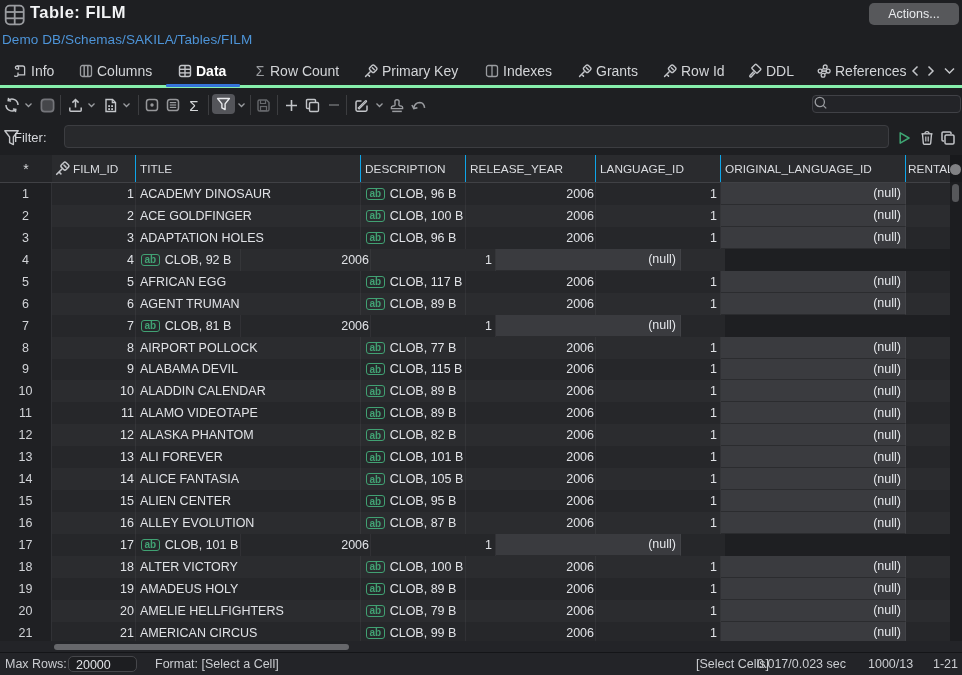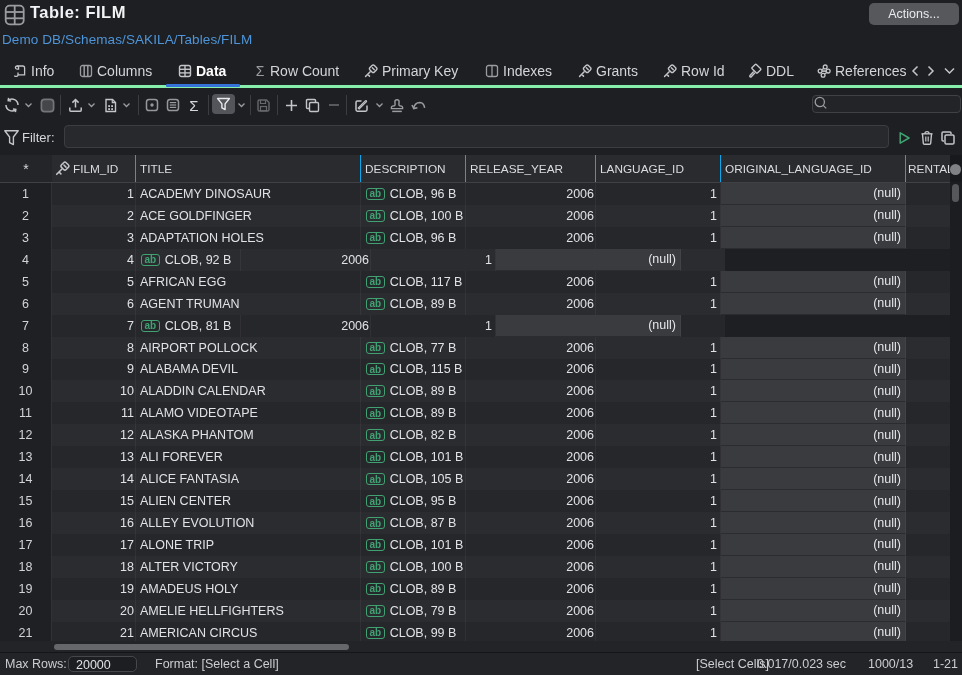--- a/index.html
+++ b/index.html
@@ -28,21 +28,21 @@
 #toolbar { position:absolute; left:0; top:88px; width:962px; height:34px; }
 .tb { position:absolute; top:0; height:34px; display:flex; align-items:center; }
 .tsep { position:absolute; top:7px; width:1px; height:20px; background:#3c3d40; }
 #filterbtn { position:absolute; left:212px; top:6px; width:23px; height:20px;
   background:#54555a; border-radius:4px; }
 #searchbox { position:absolute; left:812px; top:7px; width:149px; height:18px;
   border:1px solid #404146; border-radius:4px; background:#232428; }
 
 
 #filterrow { position:absolute; left:0; top:122px; width:962px; height:33px; }
-#flabel { position:absolute; left:22px; top:8px; font-size:13px; color:#d5d7db; }
+#flabel { position:absolute; left:14px; top:8px; font-size:13px; color:#d5d7db; }
 #finput { position:absolute; left:64px; top:3px; width:825px; height:23px;
   background:#28292c; border:1px solid #3c3d41; border-radius:4px; }
 
 
 #grid { position:absolute; left:0; top:155px; width:950px; height:486px; overflow:hidden; }
 #ghead { display:flex; height:28px; background:#2a2b2e; border-bottom:1px solid #404145; }
 .h { height:100%; border-right:1px solid #0ea5e9; font-size:11.8px; color:#dadce0;
   display:flex; align-items:center; padding-left:4px; white-space:nowrap; overflow:hidden; }
 .h.hc { justify-content:center; padding-left:0; background:#242528; border-right:none; font-size:14px; color:#d6d8da; }
 .row { display:flex; height:21.95px; }
@@ -585,21 +585,20 @@
         <span>CLOB, 87 B</span>
       </div>
 <div class="c c4">2006</div>
 <div class="c c5">1</div>
 <div class="c c6">(null)</div>
 <div class="c c7"></div>
 </div>
 <div class="row odd">
 <div class="c c0">17</div>
 <div class="c c1">17</div>
-<div class="c c2">ALONE TRIP</div>
 <div class="c c3">
         <span class="ab">ab</span>
         <span>CLOB, 101 B</span>
       </div>
 <div class="c c4">2006</div>
 <div class="c c5">1</div>
 <div class="c c6">(null)</div>
 <div class="c c7"></div>
 </div>
 <div class="row even">

